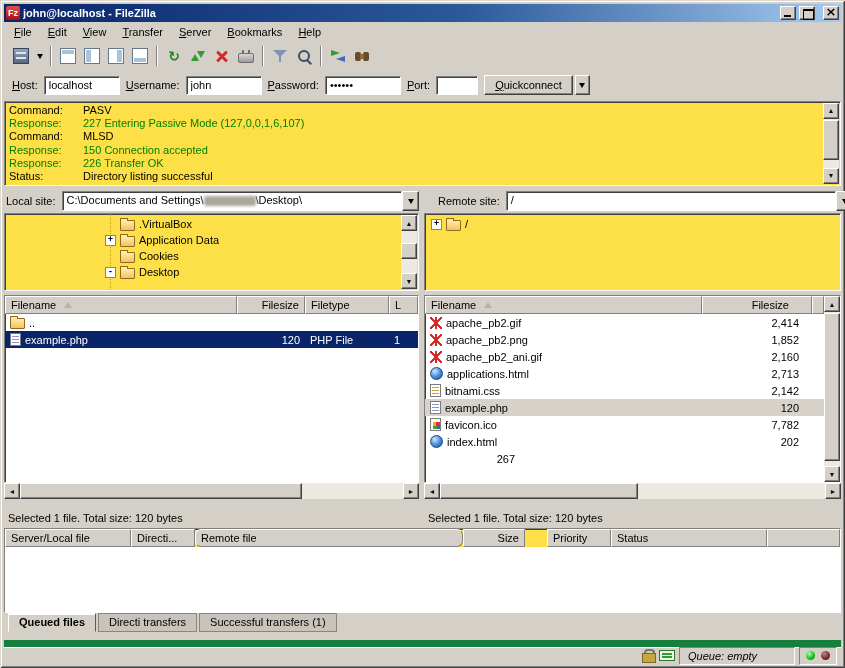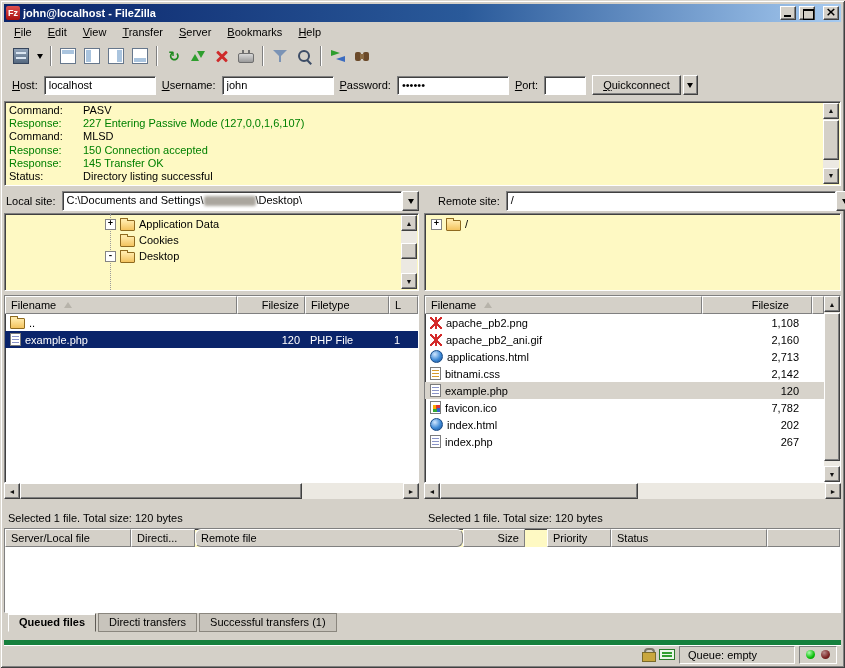--- a/index.html
+++ b/index.html
@@ -4,21 +4,21 @@
 <style>
   * { box-sizing: border-box; }
   html,body { margin:0; padding:0; }
   body { font-family:"Liberation Sans",sans-serif; font-size:11px; color:#000; background:#c0c0c0; }
 
   .window { position:relative; width:845px; height:668px; background:#d4d0c8; overflow:hidden;
     box-shadow: inset 1px 1px 0 #dcd8d0, inset -1px -1px 0 #404040, inset 2px 2px 0 #fff, inset -2px -2px 0 #808080; }
   .abs { position:absolute; }
 
   .raised { border:1px solid; border-color:#fff #404040 #404040 #fff; box-shadow:inset -1px -1px 0 #808080; background:#d4d0c8; }
-  .sunken { border:1px solid; border-color:#808080 #fff #fff #808080; box-shadow:inset 1px 1px 0 #404040; background:#fef9c3; }
+  .sunken { border:1px solid; border-color:#808080 #fff #fff #808080; box-shadow:inset 1px 1px 0 #404040; background:#fde047; }
 
   
   #titlebar { left:4px; top:4px; width:837px; height:18px; display:flex; align-items:center; gap:3px; padding:0 2px;
     background:linear-gradient(90deg,#0a246a 0%,#2a5a9a 55%,#a6caf0 100%); }
   .logo { width:14px; height:14px; flex:none; background:linear-gradient(#e05050,#a81010); color:#fff; font-weight:bold; font-size:9px; line-height:14px; text-align:center; border-radius:2px; }
   .title-text { color:#fff; font-weight:bold; flex:1; white-space:nowrap; overflow:hidden; }
   .winbtn { width:16px; height:14px; flex:none; position:relative; }
   .btn-min::before { content:""; position:absolute; left:3px; bottom:2px; width:7px; height:2px; background:#000; }
   .btn-max::before { content:""; position:absolute; left:3px; top:2px; width:9px; height:8px; border:1px solid #000; border-top-width:2px; }
   .btn-close::before { content:"×"; position:absolute; left:0; right:0; top:-2px; text-align:center; font:bold 13px/14px "DejaVu Sans",sans-serif; }
@@ -61,21 +61,21 @@
   .ic-sync::before { content:""; position:absolute; left:1px; top:2px; border:3px solid transparent; border-left:9px solid #2e9e2e; }
   .ic-sync::after  { content:""; position:absolute; right:1px; bottom:2px; border:3px solid transparent; border-right:9px solid #3c6cc0; }
   .ic-bino::before { content:""; position:absolute; left:1px; top:4px; width:6px; height:9px; background:#6b4a2a; border-radius:2px; box-shadow:8px 0 #6b4a2a; }
   .ic-bino::after  { content:""; position:absolute; left:6px; top:6px; width:4px; height:5px; background:#8a6a42; }
 
   
   #quickbar { left:4px; top:70px; width:837px; height:30px; display:flex; align-items:center; padding-left:8px; gap:6px; }
   .qlabel { flex:none; }
   .qlabel::first-letter { text-decoration:underline; }
   .field { height:19px; border:1px solid; border-color:#808080 #fff #fff #808080; box-shadow:inset 1px 1px 0 #404040; background:#fff; padding:2px 4px; font:11px "Liberation Sans",sans-serif; }
-  .w100 { width:112px; } .w42 { width:42px; }
+  .w100 { width:76px; } .w42 { width:42px; }
   .qc-btn { height:20px; padding:0 10px; display:flex; align-items:center; }
   .qc-btn span::first-letter { text-decoration:underline; }
   .qc-drop { width:15px; height:20px; display:flex; align-items:center; justify-content:center; }
   .mlr { margin-left:0; }
 
   
   #logpane { left:4px; top:101px; width:837px; height:85px; padding:2px 20px 2px 4px; line-height:13.2px; position:absolute; overflow:hidden; }
   .log-line { white-space:nowrap; }
   .log-type { display:inline-block; width:74px; }
   .log-response { color:#008000; }
@@ -142,21 +142,21 @@
   .qc0{width:126px;} .qc1{width:64px;} .qc2{width:268px;border-radius:6px;} .qc3{width:62px;} .qc4{width:64px;margin-left:22px;} .qc5{width:156px;}
   .qbody { flex:1; background:#fff; }
 
   
   #queue-tabs { left:4px; top:613px; width:837px; height:20px; display:flex; align-items:flex-start; padding-left:4px; gap:2px; }
   .tab { height:19px; line-height:17px; padding:0 10px; background:#c8c4bc; border:1px solid #8a867e; white-space:nowrap; }
   .tab.active { background:#d4d0c8; font-weight:bold; border-color:#fff #5f5b55 #d4d0c8 #fff; box-shadow:inset 0 1px 0 #fff; }
 
   
   #statusbar { left:4px; top:640px; width:837px; height:24px; display:flex; align-items:center; gap:4px; padding:0 4px;
-    border-top:5px solid #15803d; box-shadow:inset 0 1px 0 #fff; }
+    border-top:7px solid #15803d; box-shadow:inset 0 1px 0 #fff;font-style:italic; }
   .flex1 { flex:1; }
   .sfield { height:18px; border:1px solid; border-color:#808080 #fff #fff #808080; display:flex; align-items:center; padding:0 8px; background:#d4d0c8; white-space:nowrap; }
   .ic-lock { width:13px; height:14px; position:relative; flex:none; }
   .ic-lock::before { content:""; position:absolute; left:2px; top:0; width:7px; height:6px; border:2px solid #7a7668; border-bottom:0; border-radius:4px 4px 0 0; }
   .ic-lock::after  { content:""; position:absolute; left:0; bottom:0; width:12px; height:8px; background:#c9a73e; border:1px solid #7a6a2a; }
   .ic-speed { width:16px; height:11px; border:1px solid #2a7a2a; background:#eaf6ea; position:relative; flex:none; }
   .ic-speed::before { content:""; position:absolute; left:2px; right:2px; top:2px; height:2px; background:#2f9e2f; }
   .ic-speed::after  { content:""; position:absolute; left:2px; right:2px; bottom:2px; height:2px; background:#2f9e2f; }
   .ledfield { width:38px; justify-content:center; gap:6px; padding:0; }
   .led { width:9px; height:9px; border-radius:50%; flex:none; }
@@ -251,21 +251,21 @@
     <div class="qc-drop raised" style="margin-left:-4px">
         <span class="tri-down"></span>
       </div>
   </div>
 
   <div id="logpane" class="sunken">
     <div class="log-line"><span class="log-type">Command:</span><span>PASV</span></div>
     <div class="log-line log-response"><span class="log-type">Response:</span><span>227 Entering Passive Mode (127,0,0,1,6,107)</span></div>
     <div class="log-line"><span class="log-type">Command:</span><span>MLSD</span></div>
     <div class="log-line log-response"><span class="log-type">Response:</span><span>150 Connection accepted</span></div>
-    <div class="log-line log-response"><span class="log-type">Response:</span><span>145 Transfer OK</span></div>
+    <div class="log-line log-response"><span class="log-type">Response:</span><span>226 Transfer OK</span></div>
     <div class="log-line"><span class="log-type">Status:</span><span>Directory listing successful</span></div>
     <div class="vsb abs" style="right:1px; top:1px; bottom:1px;">
       <div class="sbtn raised sb-up"></div>
       <div class="track">
           <div class="thumb raised" style="top:1px; height:40px;"></div>
         </div>
       <div class="sbtn raised sb-down"></div>
     </div>
   </div>
 
@@ -285,20 +285,25 @@
       <div class="ctext"><span>/</span></div>
       <div class="cbtn raised">
           <span class="tri-down"></span>
         </div>
     </div>
   </div>
 
   <div class="tree sunken" style="left:4px; top:213px; width:415px; height:78px;">
     <div class="guide"></div>
     <div class="trow ind">
+        <span class="spacer11"></span>
+        <span class="icon-folder"></span>
+        <span>.VirtualBox</span>
+      </div>
+    <div class="trow ind">
         <span class="expander">+</span>
         <span class="icon-folder"></span>
         <span>Application Data</span>
       </div>
     <div class="trow ind">
         <span class="spacer11"></span>
         <span class="icon-folder"></span>
         <span>Cookies</span>
       </div>
     <div class="trow ind">
@@ -375,24 +380,33 @@
             <span class="sort-up"></span>
           </div>
         <div class="hcell rc-size r">
             <span>Filesize</span>
           </div>
         <div class="hcell hfill"></div>
       </div>
       <div class="lrow">
           <div class="lcell rc-name">
             <span class="fi-star"></span>
+            <span>apache_pb2.gif</span>
+          </div>
+          <div class="lcell rc-size">
+            <span>2,414</span>
+          </div>
+        </div>
+      <div class="lrow">
+          <div class="lcell rc-name">
+            <span class="fi-star"></span>
             <span>apache_pb2.png</span>
           </div>
           <div class="lcell rc-size">
-            <span>1,108</span>
+            <span>1,852</span>
           </div>
         </div>
       <div class="lrow">
           <div class="lcell rc-name">
             <span class="fi-star"></span>
             <span>apache_pb2_ani.gif</span>
           </div>
           <div class="lcell rc-size">
             <span>2,160</span>
           </div>
@@ -436,24 +450,20 @@
       <div class="lrow">
           <div class="lcell rc-name">
             <span class="fi-globe"></span>
             <span>index.html</span>
           </div>
           <div class="lcell rc-size">
             <span>202</span>
           </div>
         </div>
       <div class="lrow">
-          <div class="lcell rc-name">
-            <span class="fpage"></span>
-            <span>index.php</span>
-          </div>
           <div class="lcell rc-size">
             <span>267</span>
           </div>
         </div>
     </div>
     <div class="vsb">
       <div class="sbtn raised sb-up"></div>
       <div class="track">
           <div class="thumb raised" style="top:1px; height:148px;"></div>
         </div>

